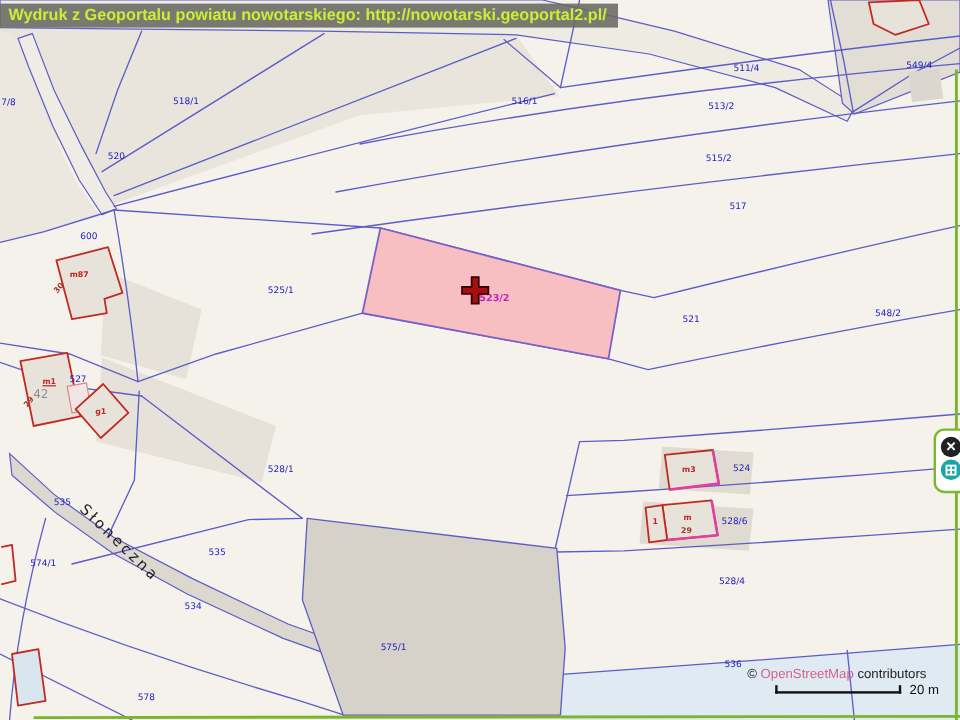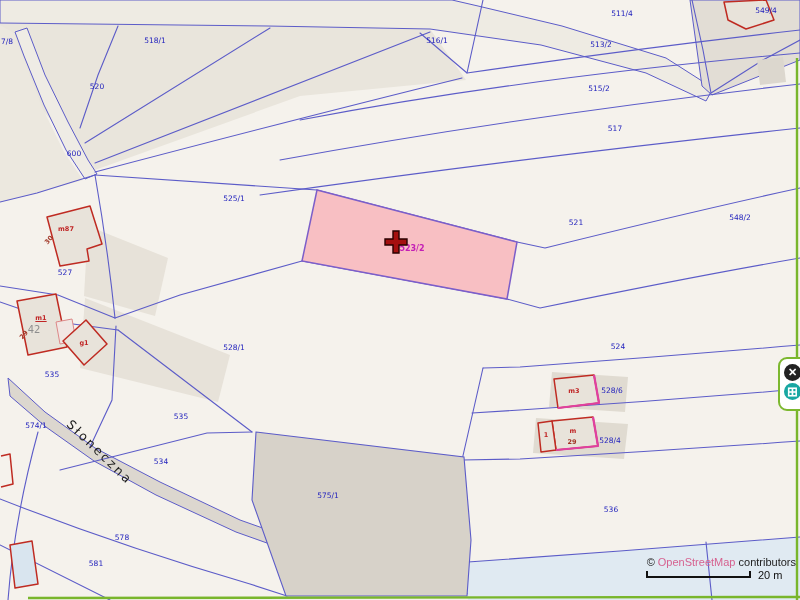--- a/index.html
+++ b/index.html
@@ -1,40 +1,40 @@
 <!DOCTYPE html>
 <html><head>
 <meta charset="utf-8">
 <style>
   html,body{margin:0;padding:0;background:#888;}
   #stage{position:relative;width:800px;height:600px;overflow:hidden;
          background:#f5f2ec;font-family:"Liberation Sans",sans-serif;cursor:default;}
   #mapsvg{position:absolute;left:0;top:0;z-index:1;}
   #labels-layer{position:absolute;left:0;top:0;width:800px;height:600px;z-index:3;pointer-events:none;}
   .lbl{position:absolute;transform:translate(-50%,-50%);white-space:nowrap;line-height:1;}
-  .parcel{font:7.5px "DejaVu Sans",sans-serif;color:#2222bd;}
+  .parcel{font:7.5px "DejaVu Sans",sans-serif;color:#2222bd;margin-top:44px;}
   .selected{font:bold 8px "DejaVu Sans",sans-serif;color:#c41fb5;}
   .building{font:bold 6.5px "DejaVu Sans",sans-serif;color:#c02525;}
   .addr{font:10px "DejaVu Sans",sans-serif;color:#8e8e8e;}
   .addr2{font:bold 6.5px "DejaVu Sans",sans-serif;color:#a03525;}
   .street{font:12.5px "DejaVu Sans",sans-serif;color:#1c1c1c;letter-spacing:2.5px;}
   #title-bar{position:absolute;left:0;top:3px;z-index:6;display:inline-block;
      background:rgba(105,105,98,.88);color:#c9ef35;font-weight:700;font-size:13.5px;
      padding:2px 9px 3px 7px;}
   #marker{position:absolute;z-index:4;width:26px;height:26px;}
   #side-panel{position:absolute;left:778px;top:357px;width:36px;height:54px;z-index:5;
      background:#fff;border:2px solid #7cb82f;border-radius:9px;box-sizing:border-box;padding-top:3px;}
   .picon{width:17px;height:17px;border-radius:50%;margin:2px 0 2px 4px;color:#fff;
      display:flex;align-items:center;justify-content:center;font-size:11px;font-weight:700;cursor:pointer;}
   .picon.close{background:#222;}
   .picon.grid{background:#18a7a2;font-size:13px;}
   #scalebar{position:absolute;left:646px;top:571px;width:105px;height:7px;z-index:4;
      border-left:2px solid #111;border-right:2px solid #111;border-bottom:2px solid #111;box-sizing:border-box;}
   #scalebar-label{position:absolute;left:758px;top:569px;z-index:4;font:11px "Liberation Sans",sans-serif;color:#111;}
-  #attribution{position:absolute;right:4px;top:556px;z-index:4;font:11px "Liberation Sans",sans-serif;color:#222;}
+  #attribution{position:absolute;right:28px;top:556px;z-index:4;font:11px "Liberation Sans",sans-serif;color:#222;}
   #attribution a{color:#d6618f;text-decoration:none;cursor:pointer;}
 </style>
 </head>
 <body>
 
 <div id="stage">
 
   <svg id="mapsvg" width="800" height="600" viewBox="0 0 800 600">
 
     <rect x="0" y="0" width="800" height="600" fill="#f5f2ec"></rect>
@@ -157,20 +157,23 @@
       <span class="lbl addr2" style="left: 572px; top: 442px;">29</span>
       <span class="lbl street" style="left: 100px; top: 452px; transform: translate(-50%, -50%) rotate(44deg);">Słoneczna</span>
     </div>
 
   <div id="marker" style="left:383px;top:230px;">
     <svg width="26" height="26">
       <path d="M10,1 h6 v8 h8 v6 h-8 v8 h-6 v-8 h-8 v-6 h8 z" fill="#a50f0f" stroke="#2a0000" stroke-width="1.4"></path>
     </svg>
   </div>
 
+  <div id="title-bar">
+    <span>Wydruk z Geoportalu powiatu nowotarskiego: http://nowotarski.geoportal2.pl/</span>
+  </div>
 
   <div id="side-panel">
     <div class="picon close">✕</div>
     <div class="picon grid">⊞</div>
   </div>
 
   <div id="scalebar"></div>
   <div id="scalebar-label">20 m</div>
 
   <div id="attribution"><span>© </span><a>OpenStreetMap</a><span> contributors</span></div>

